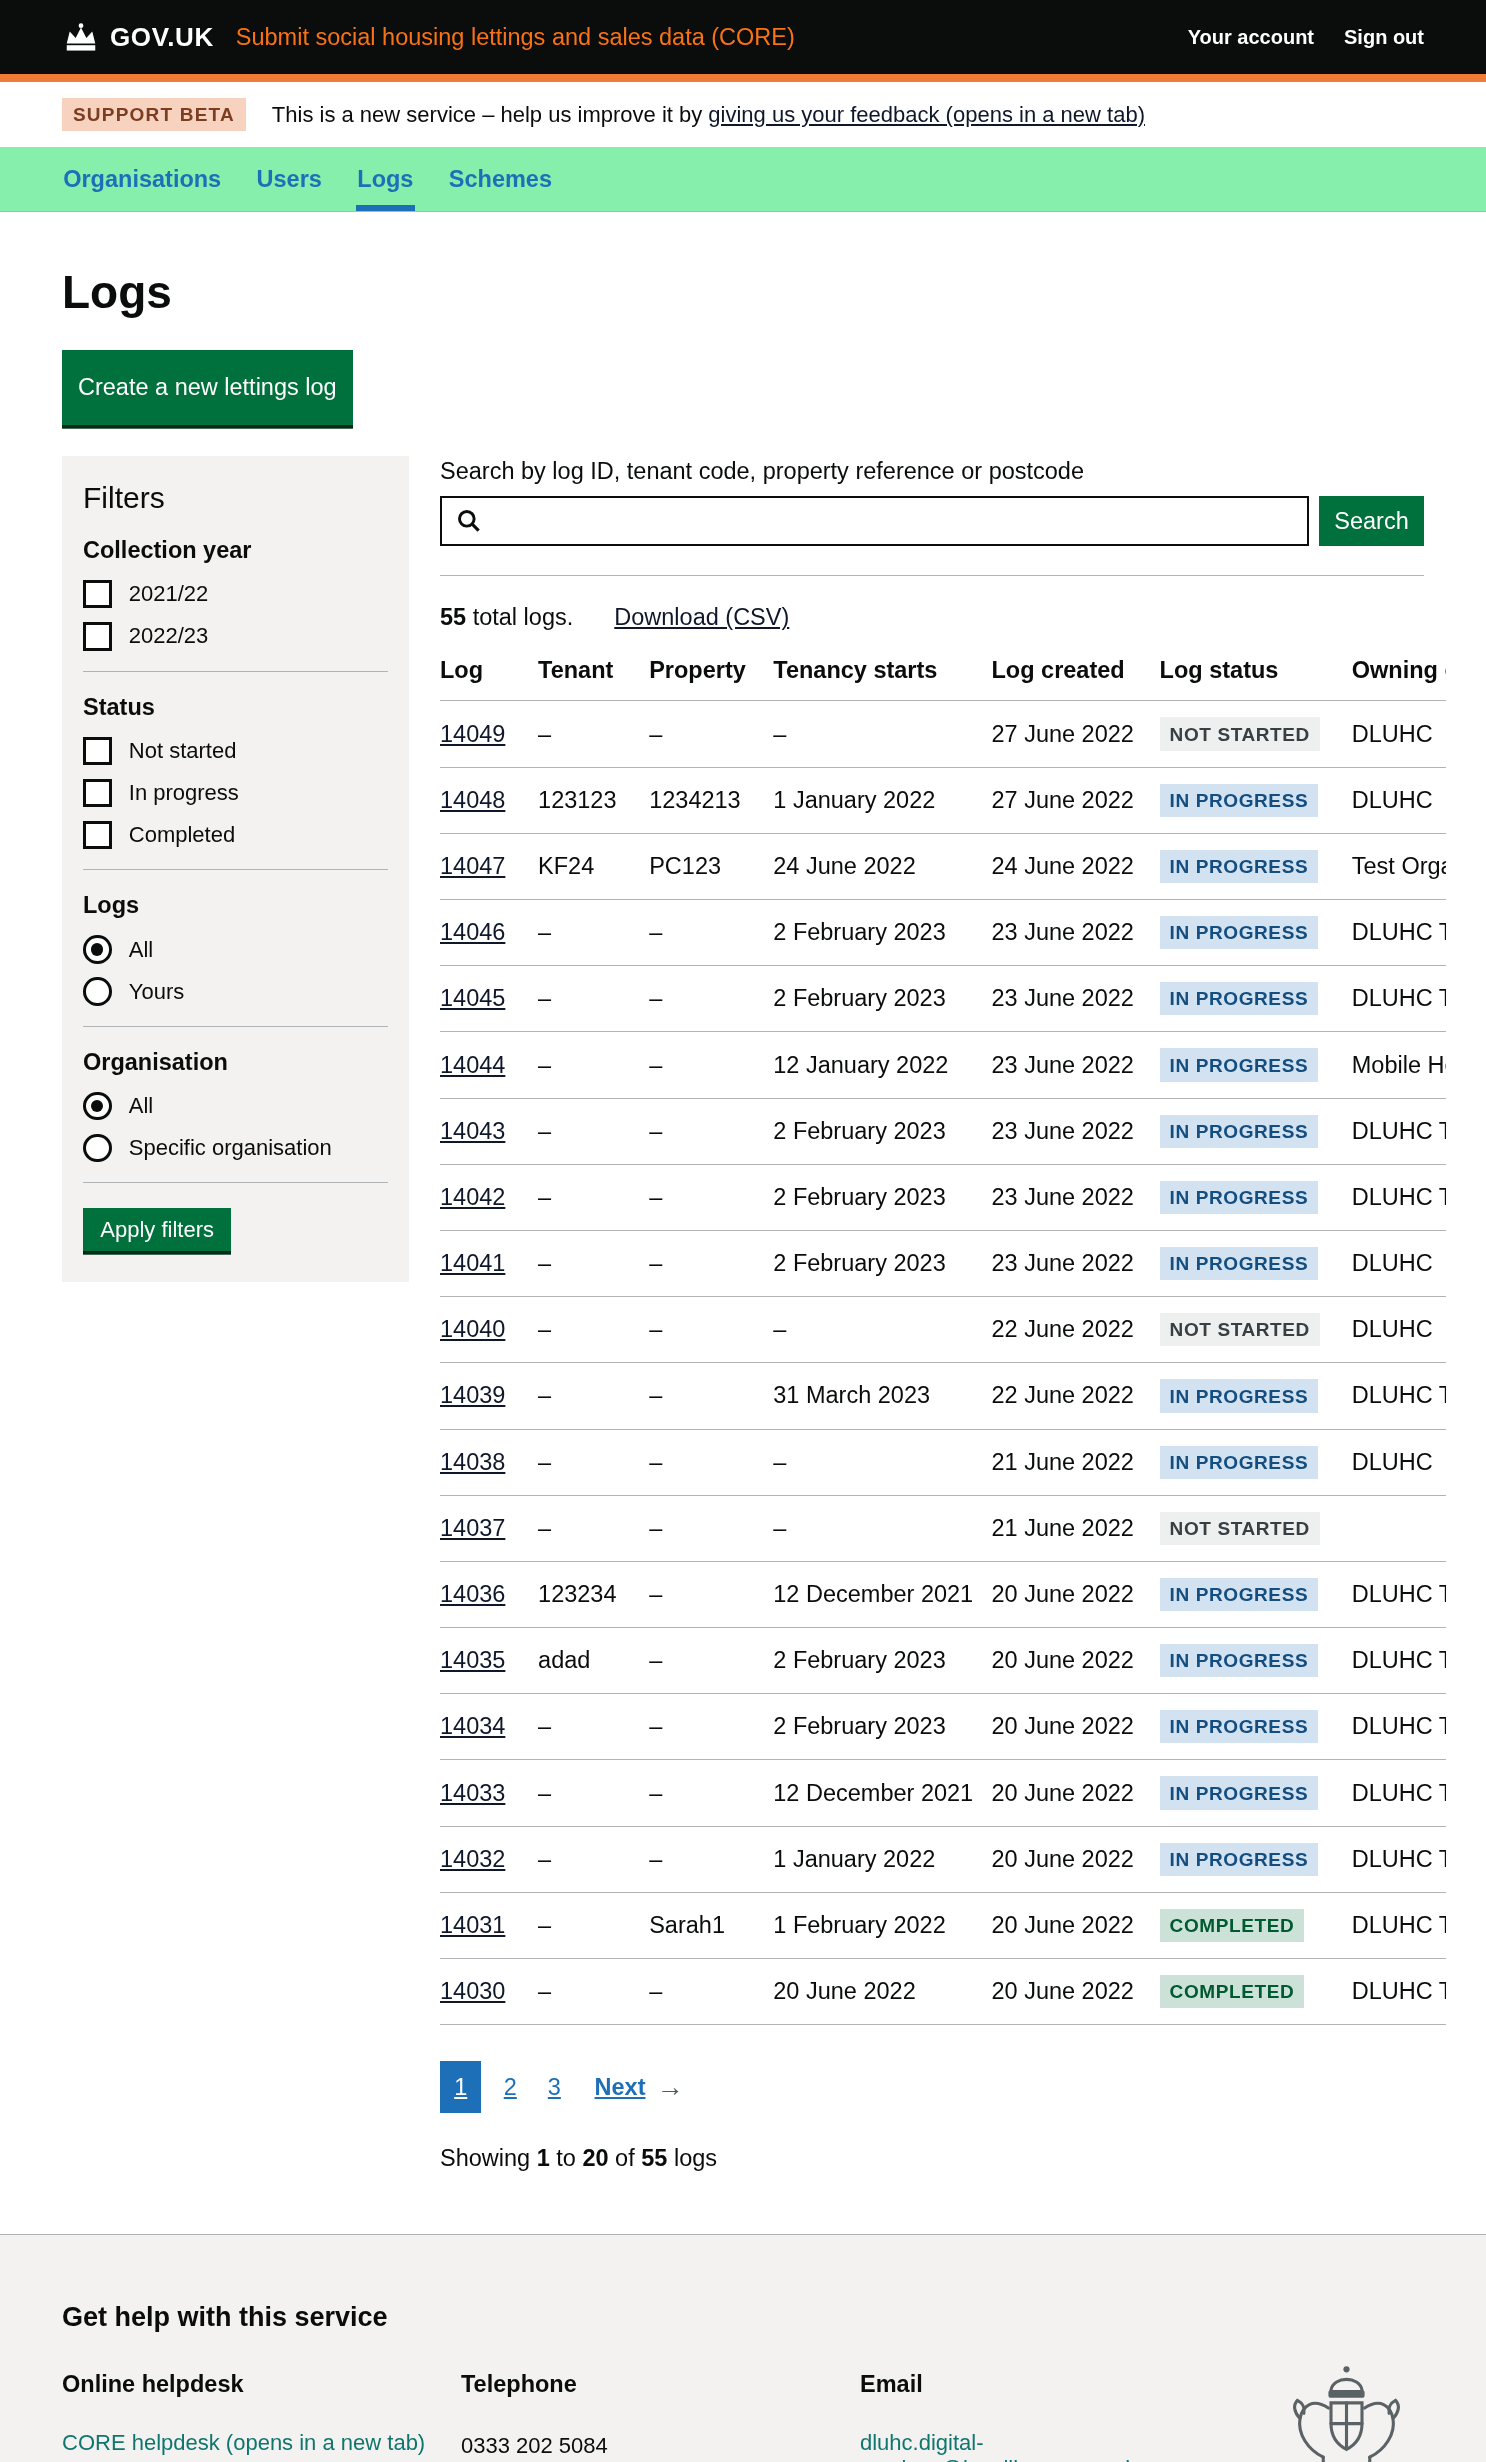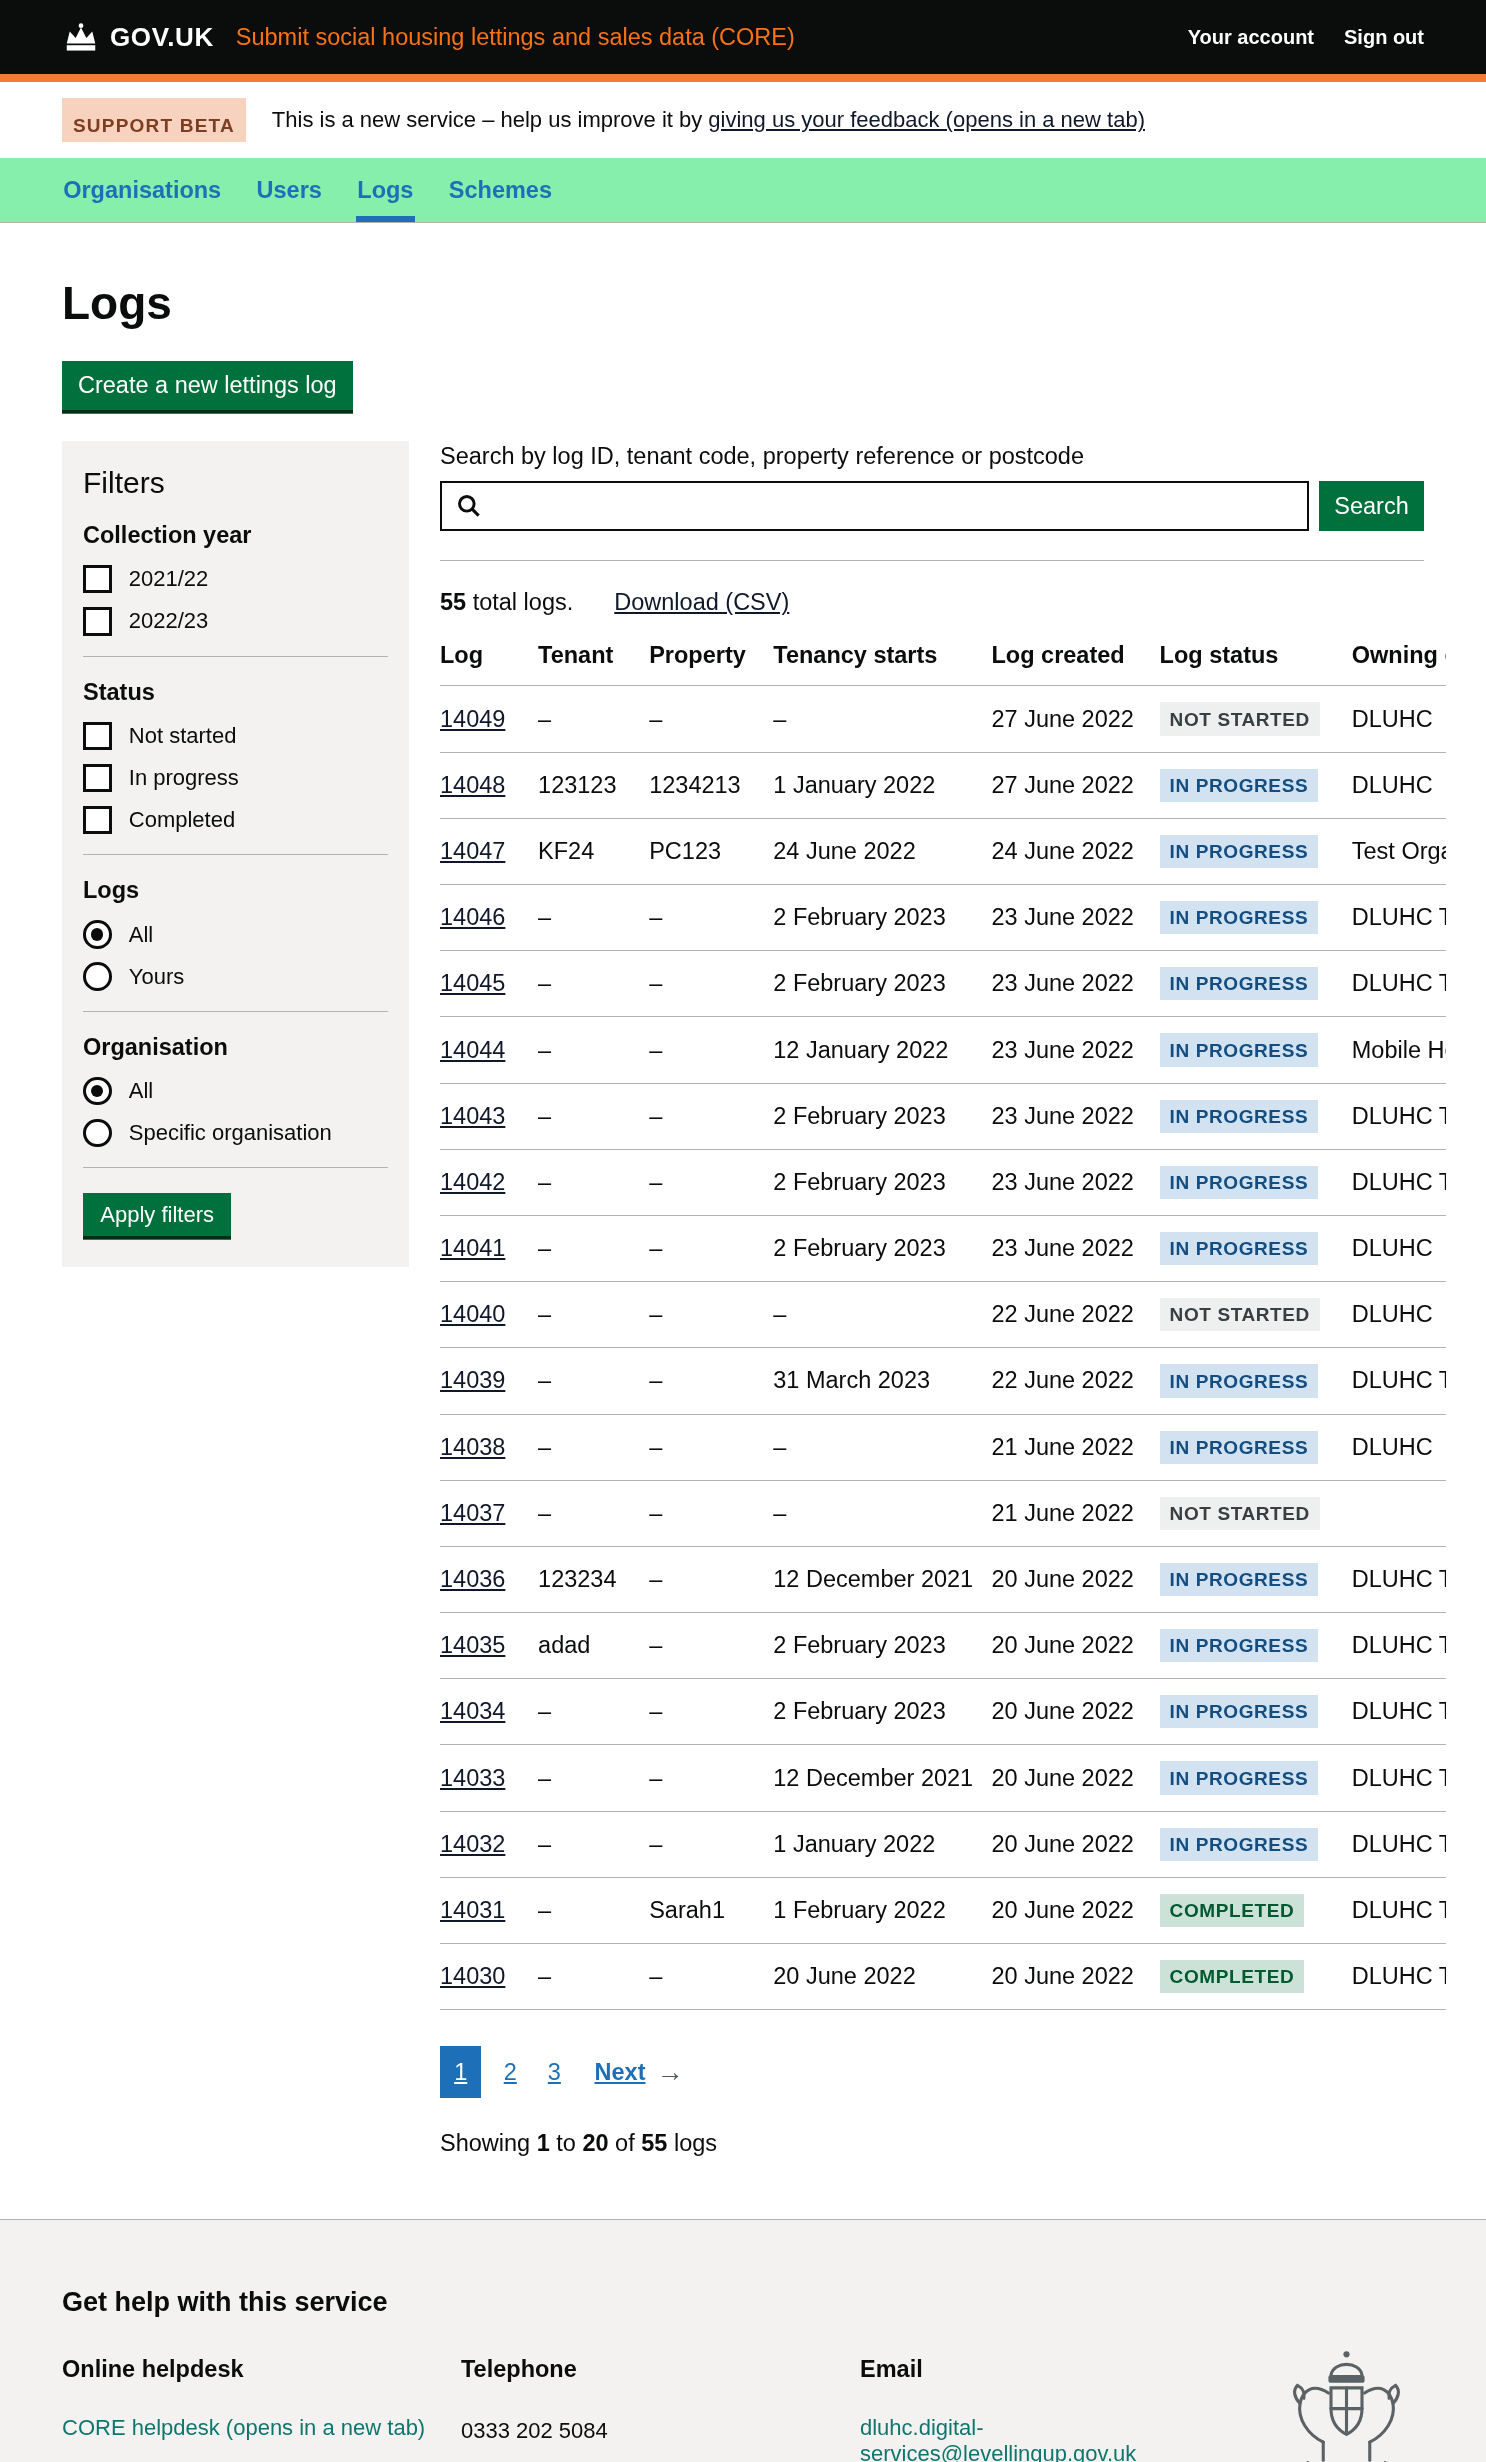--- a/index.html
+++ b/index.html
@@ -22,41 +22,41 @@
   .crown { display: inline-flex; margin-right: 10px; }
   .logotype { font-size: 26px; font-weight: 700; letter-spacing: 0.6px; color:#fff; text-decoration: none; }
   .service-name { font-size: 23.5px; margin-left: 22px; color: #f97316; text-decoration: none; }
   .header-links { margin-left: auto; display: flex; gap: 30px; }
   .header-links a { color: #fff; font-size: 20px; font-weight: 700; text-decoration: none; }
 
   
   .phase-banner { background:#fff; padding: 16px 62px; display: flex; align-items: center; }
   .beta-tag {
     background: #f6d2bf; color: #7c3d20; font-size: 19px; font-weight: 700;
-    letter-spacing: 1.2px; padding: 17px 11px 5px; white-space: nowrap;
+    letter-spacing: 1.2px; padding: 6px 11px 5px; white-space: nowrap;
   }
   .phase-text { font-size: 22px; margin-left: 26px; }
 
   
   .primary-nav {
     background: #86efac; padding: 0 62px; display: flex; gap: 33px;
     border-bottom: 1.9px solid #b1b4b6;
   }
   .nav-item {
     font-size: 23.5px; font-weight: 700; color: #1d70b8; text-decoration: none;
     padding: 18.6px 1.2px 12.4px; border-bottom: 6.2px solid transparent;
   }
   .nav-item.active { border-bottom-color: #1d70b8; }
 
   
   .width-container { padding: 0 62px; flex: none; }
   h1.page-title { font-size: 46px; font-weight: 700; margin: 53px 0 31px; }
   .govuk-button {
     display: inline-block; background: #00703c; color: #fff; border: none;
-    font-family: inherit; font-size: 23.5px; padding: 11px 16px;
+    font-family: inherit; font-size: 23.5px; padding: 24px 16px;
     box-shadow: 0 3.7px 0 #002d18; cursor: pointer;
   }
   .create-btn { margin-bottom: 31px; }
 
   .layout { display: flex; align-items: flex-start; }
 
   
   .filters { width: 347px; flex: none; background: #f3f2f1; padding: 25px 21px 31px; margin-right: 31px; }
   .filters h2 { font-size: 30px; font-weight: 400; margin: 0 0 22px; }
   .filters h3 { font-size: 23.5px; font-weight: 700; margin: 0 0 16px; }

